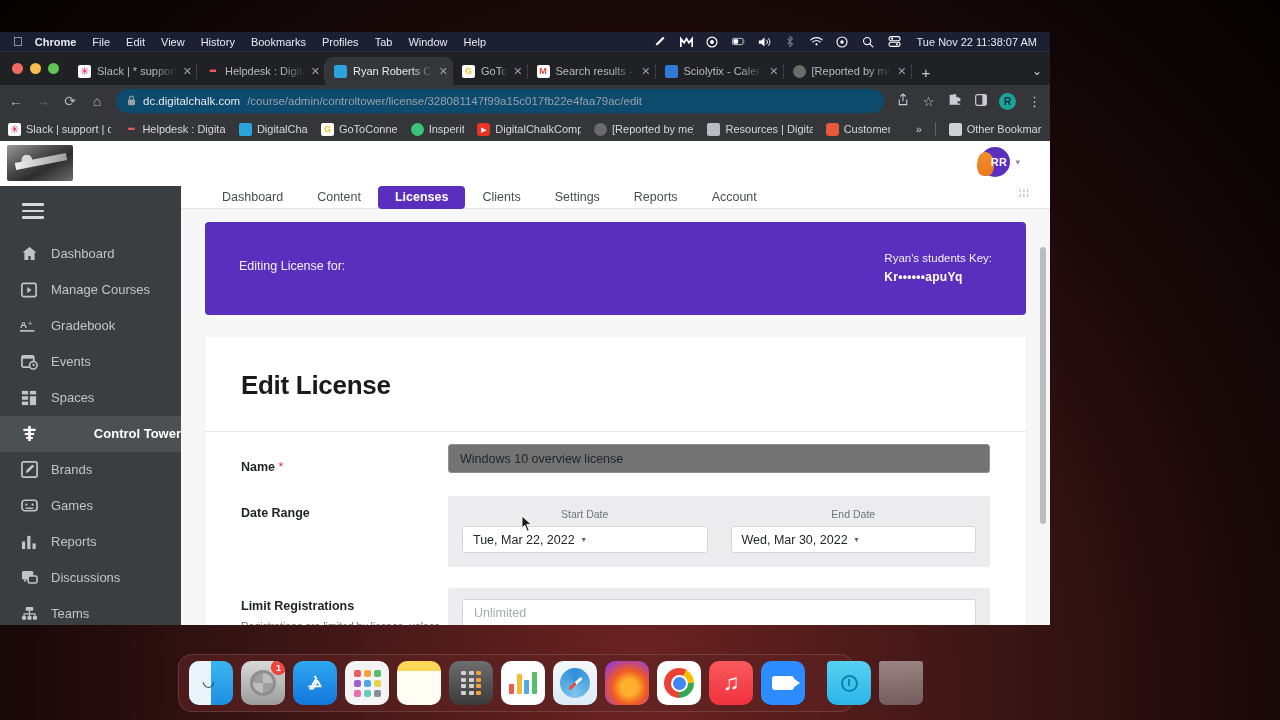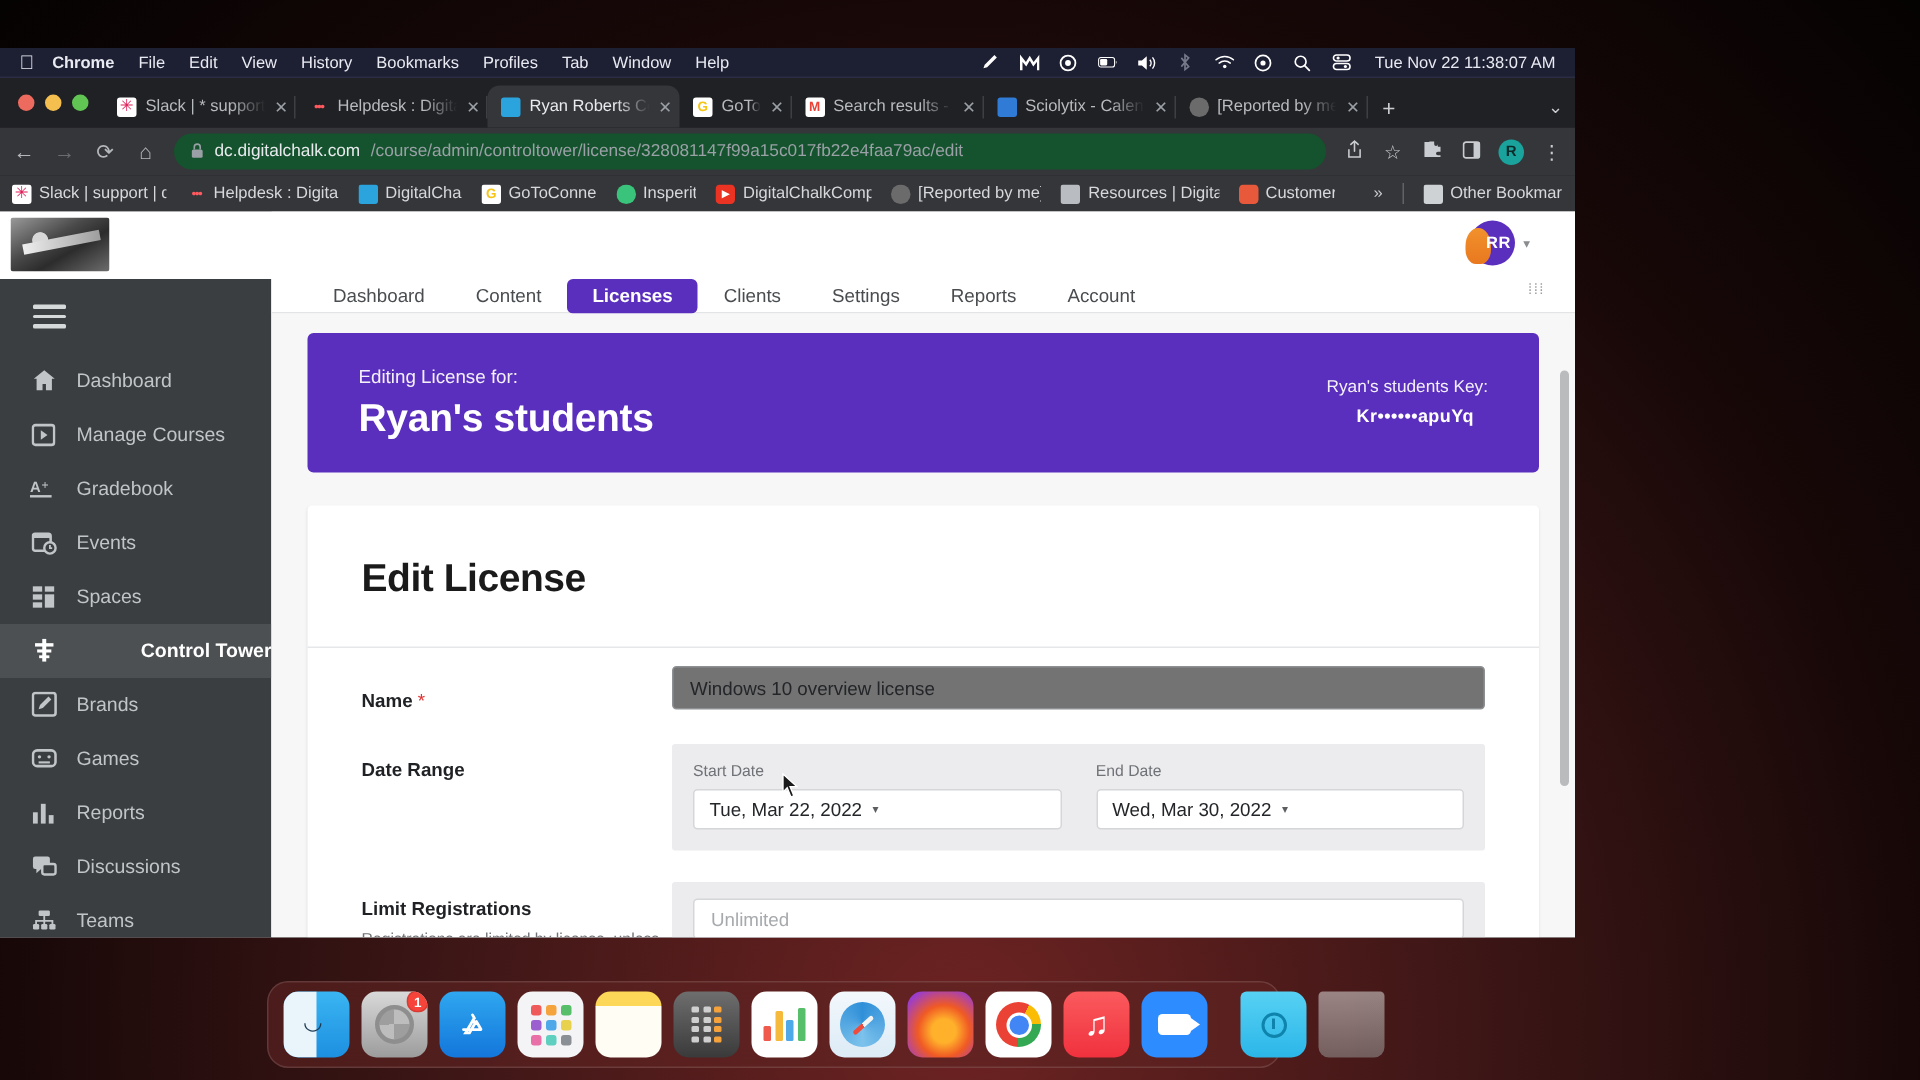--- a/index.html
+++ b/index.html
@@ -70,21 +70,21 @@
   .fav-scio   { background: #2f7bd6; }
   .fav-rep    { background: #6b6b6b; border-radius: 50%; }
   #tabstrip .plus { color:#c9ccd0; font-size:15px; padding:0 10px 4px; }
   #tabstrip .vdots { position:absolute; right:8px; bottom:7px; color:#c9ccd0; font-size:12px; }
 
   
   #toolbar { height: 32px; background: #35363a; display: flex; align-items: center; padding: 0 8px; gap: 11px; }
   #toolbar .nav { color: #b5b8bb; font-size: 14px; width: 16px; text-align: center; }
   #toolbar .nav.dim { color: #6a6d70; }
   #omnibox {
-    flex: 1; height: 24px; background: #14532d; border-radius: 13px;
+    flex: 1; height: 24px; background: #0c4a6e; border-radius: 13px;
     display: flex; align-items: center; padding: 0 11px; gap: 7px;
     font-size: 11.5px; color: #9aa0a6; overflow: hidden;
   }
   #omnibox .lock { font-size: 9px; color: #9aa0a6; }
   #omnibox .host { color: #e8eaed; }
   #omnibox .path { color: #9aa0a6; white-space: nowrap; }
   #toolbar .ticon { color: #c9ccd0; font-size: 13px; width: 15px; text-align: center; }
   #toolbar .avatar { width: 17px; height: 17px; border-radius: 50%; background: #1aa39c;
                      color: #0b2b2a; font-size: 10px; font-weight: bold; line-height: 17px; text-align: center; }
 
@@ -156,21 +156,21 @@
 
   .purple-banner {
     margin:13px 24px 0 24px; background:#5b2fbd; border-radius:4px;
     height:93px; display:flex; align-items:center; padding:0 34px; color:#fff;
     position:relative;
   }
   .purple-banner .pbl .sub { font-size:12.5px; opacity:.93; margin-bottom:5px; }
   .purple-banner .pbl .big { font-size:26px; font-weight:bold; letter-spacing:-0.2px; }
   .purple-banner .pbr { position:absolute; right:34px; top:30px; text-align:left; }
   .purple-banner .pbr .kl { font-size:11.5px; opacity:.93; margin-bottom:6px; }
-  .purple-banner .pbr .kv { font-size:12px; font-weight:600; letter-spacing:0.3px;margin-left:20px; }
+  .purple-banner .pbr .kv { font-size:12px; font-weight:600; letter-spacing:0.3px; }
 
   .card {
     margin:22px 24px 0 24px; background:#fff; border-radius:3px;
     box-shadow:0 1px 2px rgba(0,0,0,.10); padding:0 0 18px 0; min-height:330px;
   }
   .card h1 { font-size:26px; font-weight:bold; color:#1a1a1a; padding:33px 0 0 36px; letter-spacing:-0.3px; }
   .card .divider { height:1px; background:#e6e7e9; margin:30px 0 0 0; }
 
   .frow { display:flex; padding:0 36px; }
   .frow .lab { width:207px; flex:0 0 207px; padding-top:16px; }
@@ -179,21 +179,21 @@
   .frow .lab .help { font-size:10.5px; color:#6f7276; line-height:1.55; margin-top:5px; }
   .frow .fld { flex:1; }
 
   .name-row { padding-top:12px; }
   .txtinput {
     height:29px; background:#737373; border:1.6px solid #8e9194; border-radius:3px;
     font-size:12.5px; color:#232528; display:flex; align-items:center; padding:0 11px; width:100%;
   }
 
   .greyblock { background:#ececee; border-radius:2px; padding:12px 14px 14px 14px; margin-top:6px; }
-  .dategrid { display:flex; gap:23px; }
+  .dategrid { display:flex; gap:23px;text-align:center; }
   .dcol { flex:1; }
   .dcol .dlab { font-size:10.5px; color:#6f7276; margin-bottom:6px; }
   .dselect {
     height:27px; background:#fff; border:1px solid #d4d6d8; border-radius:3px;
     display:flex; align-items:center; padding:0 10px; gap:7px; font-size:12.5px; color:#232528;
   }
   .dselect .car { font-size:8px; color:#5c5f62; }
 
   .limitwrap { background:#ececee; border-radius:2px; padding:11px 14px 13px 14px; margin-top:5px; }
   .limitinput {
@@ -619,21 +619,20 @@
           <span class="ntab">Reports</span>
           <span class="ntab">Account</span>
           <span class="grip">⁞⁞⁞</span>
         </div>
 
         <div id="scrollarea">
 
           <div class="purple-banner">
             <div class="pbl">
               <div class="sub">Editing License for:</div>
-              <div class="big">Ryan's students</div>
             </div>
             <div class="pbr">
               <div class="kl">Ryan's students Key:</div>
               <div class="kv">Kr••••••apuYq</div>
             </div>
           </div>
 
           <div class="card">
             <h1>Edit License</h1>
             <div class="divider"></div>

